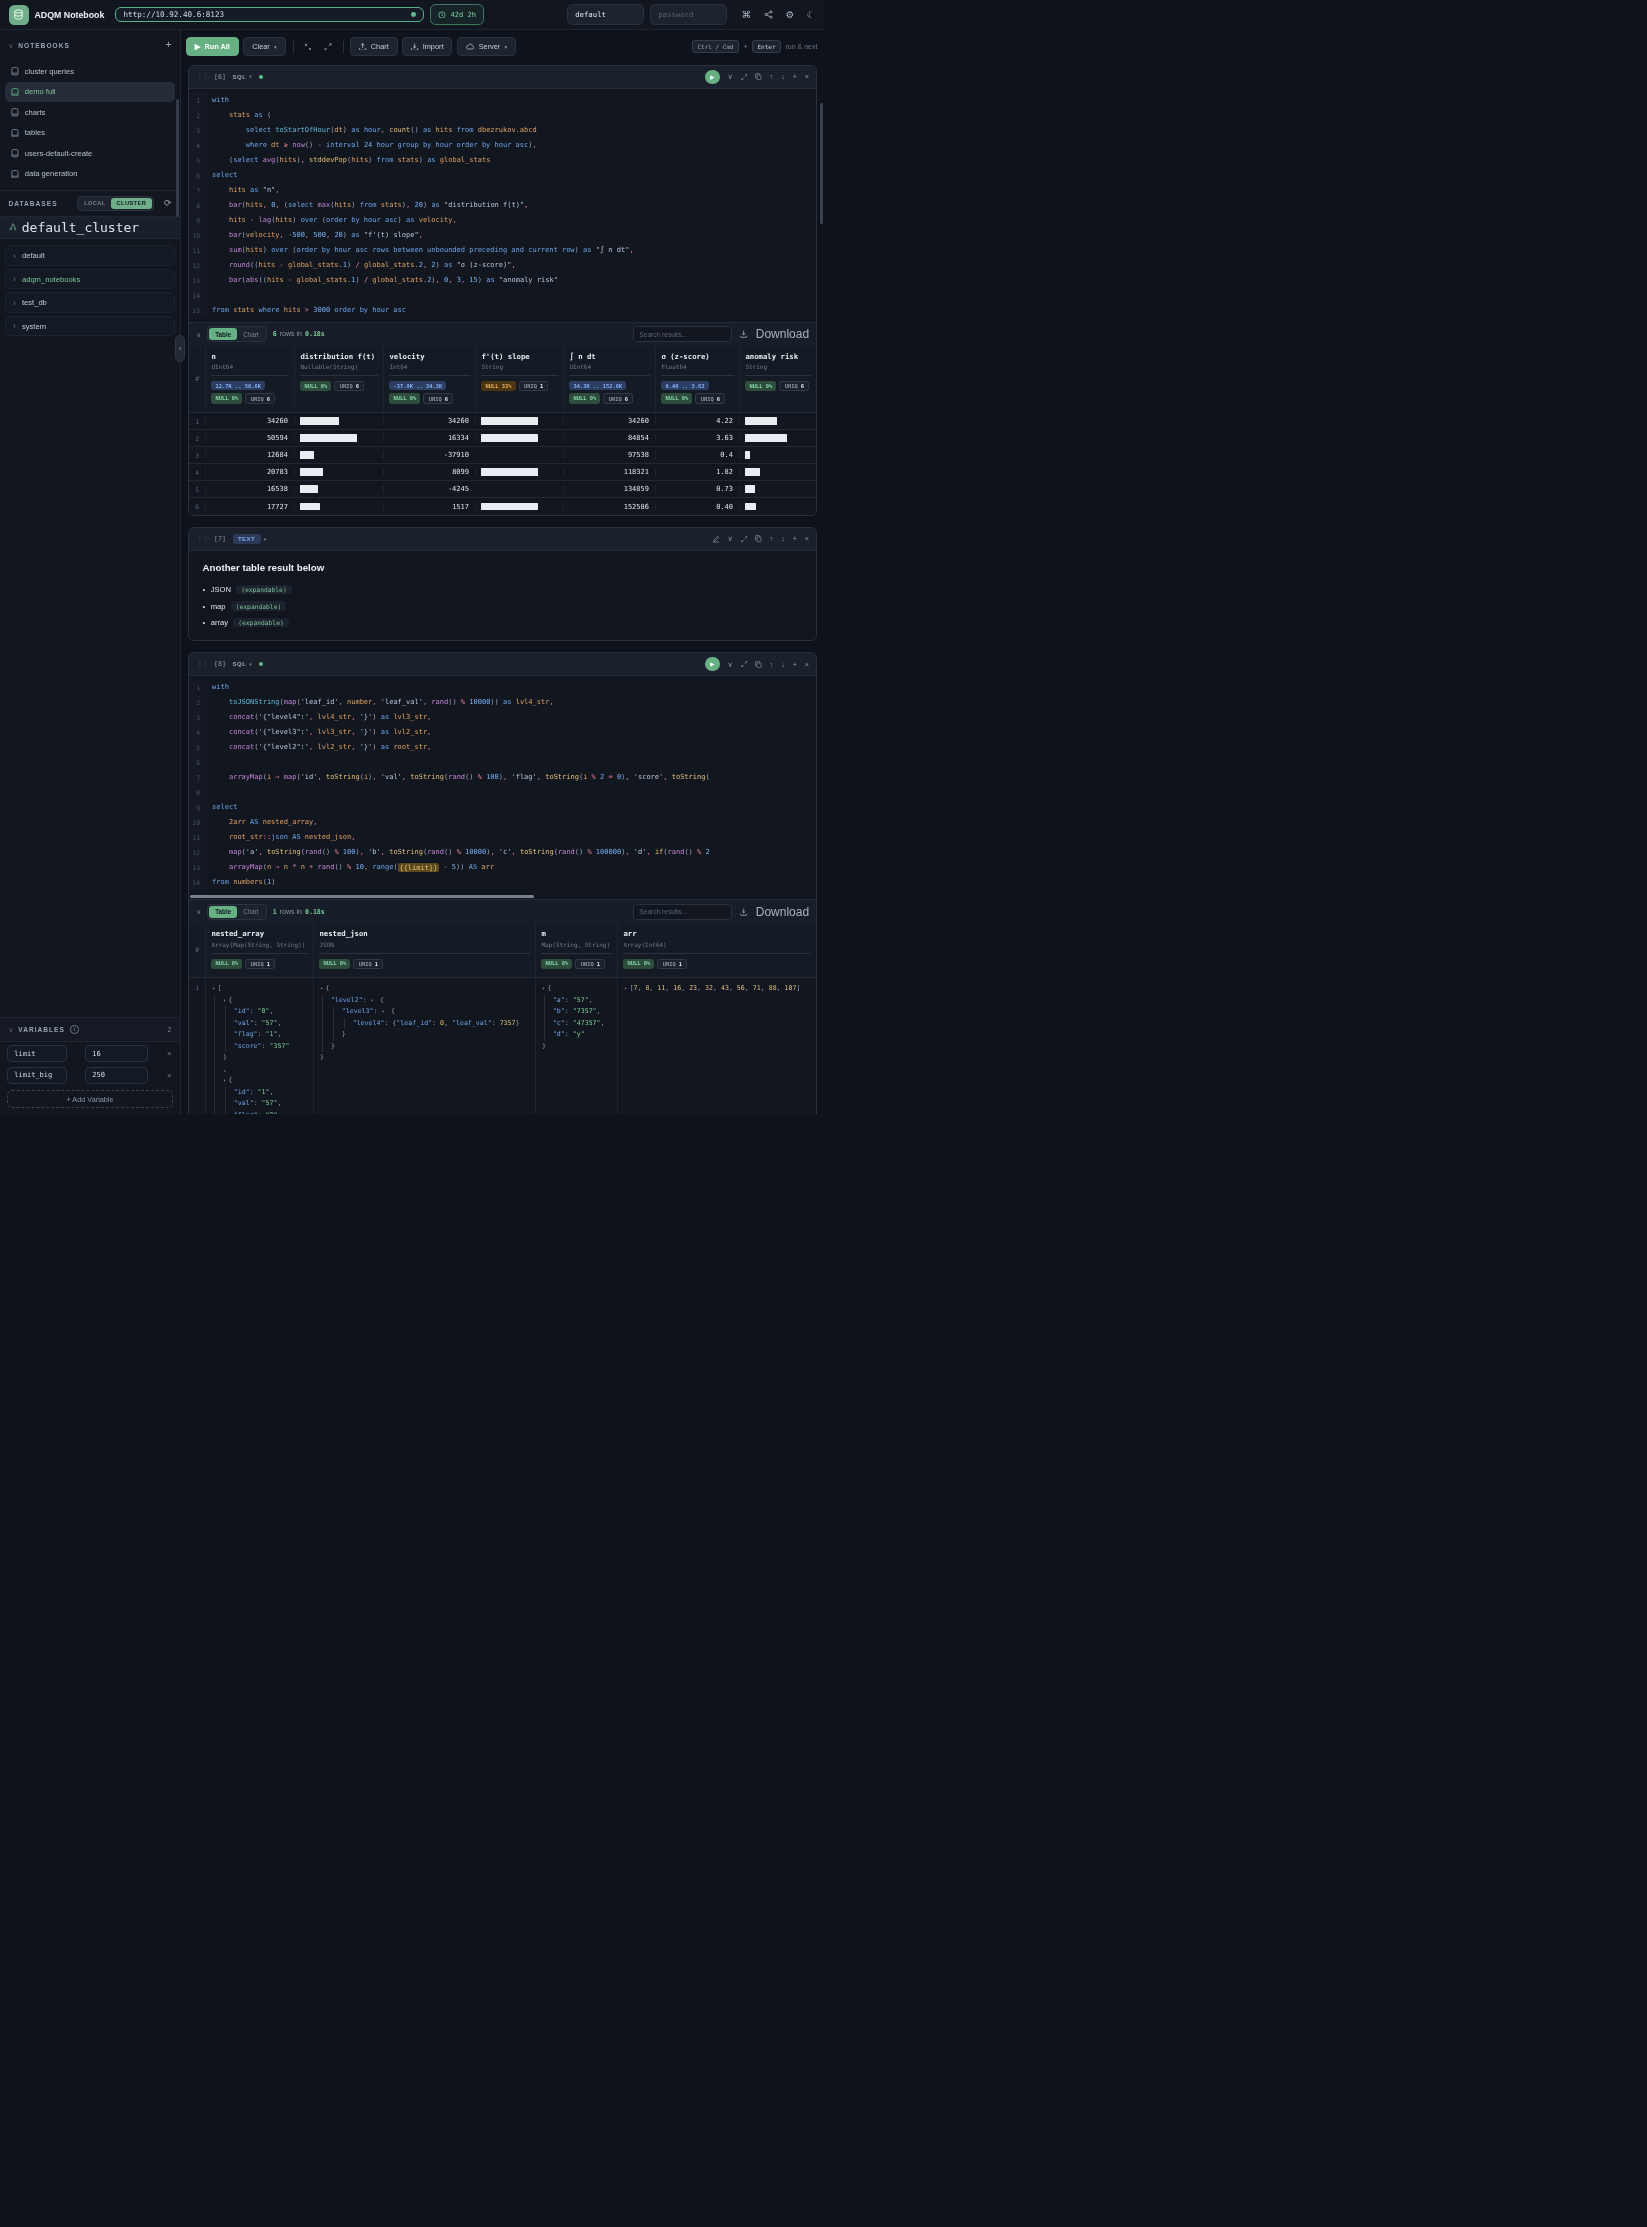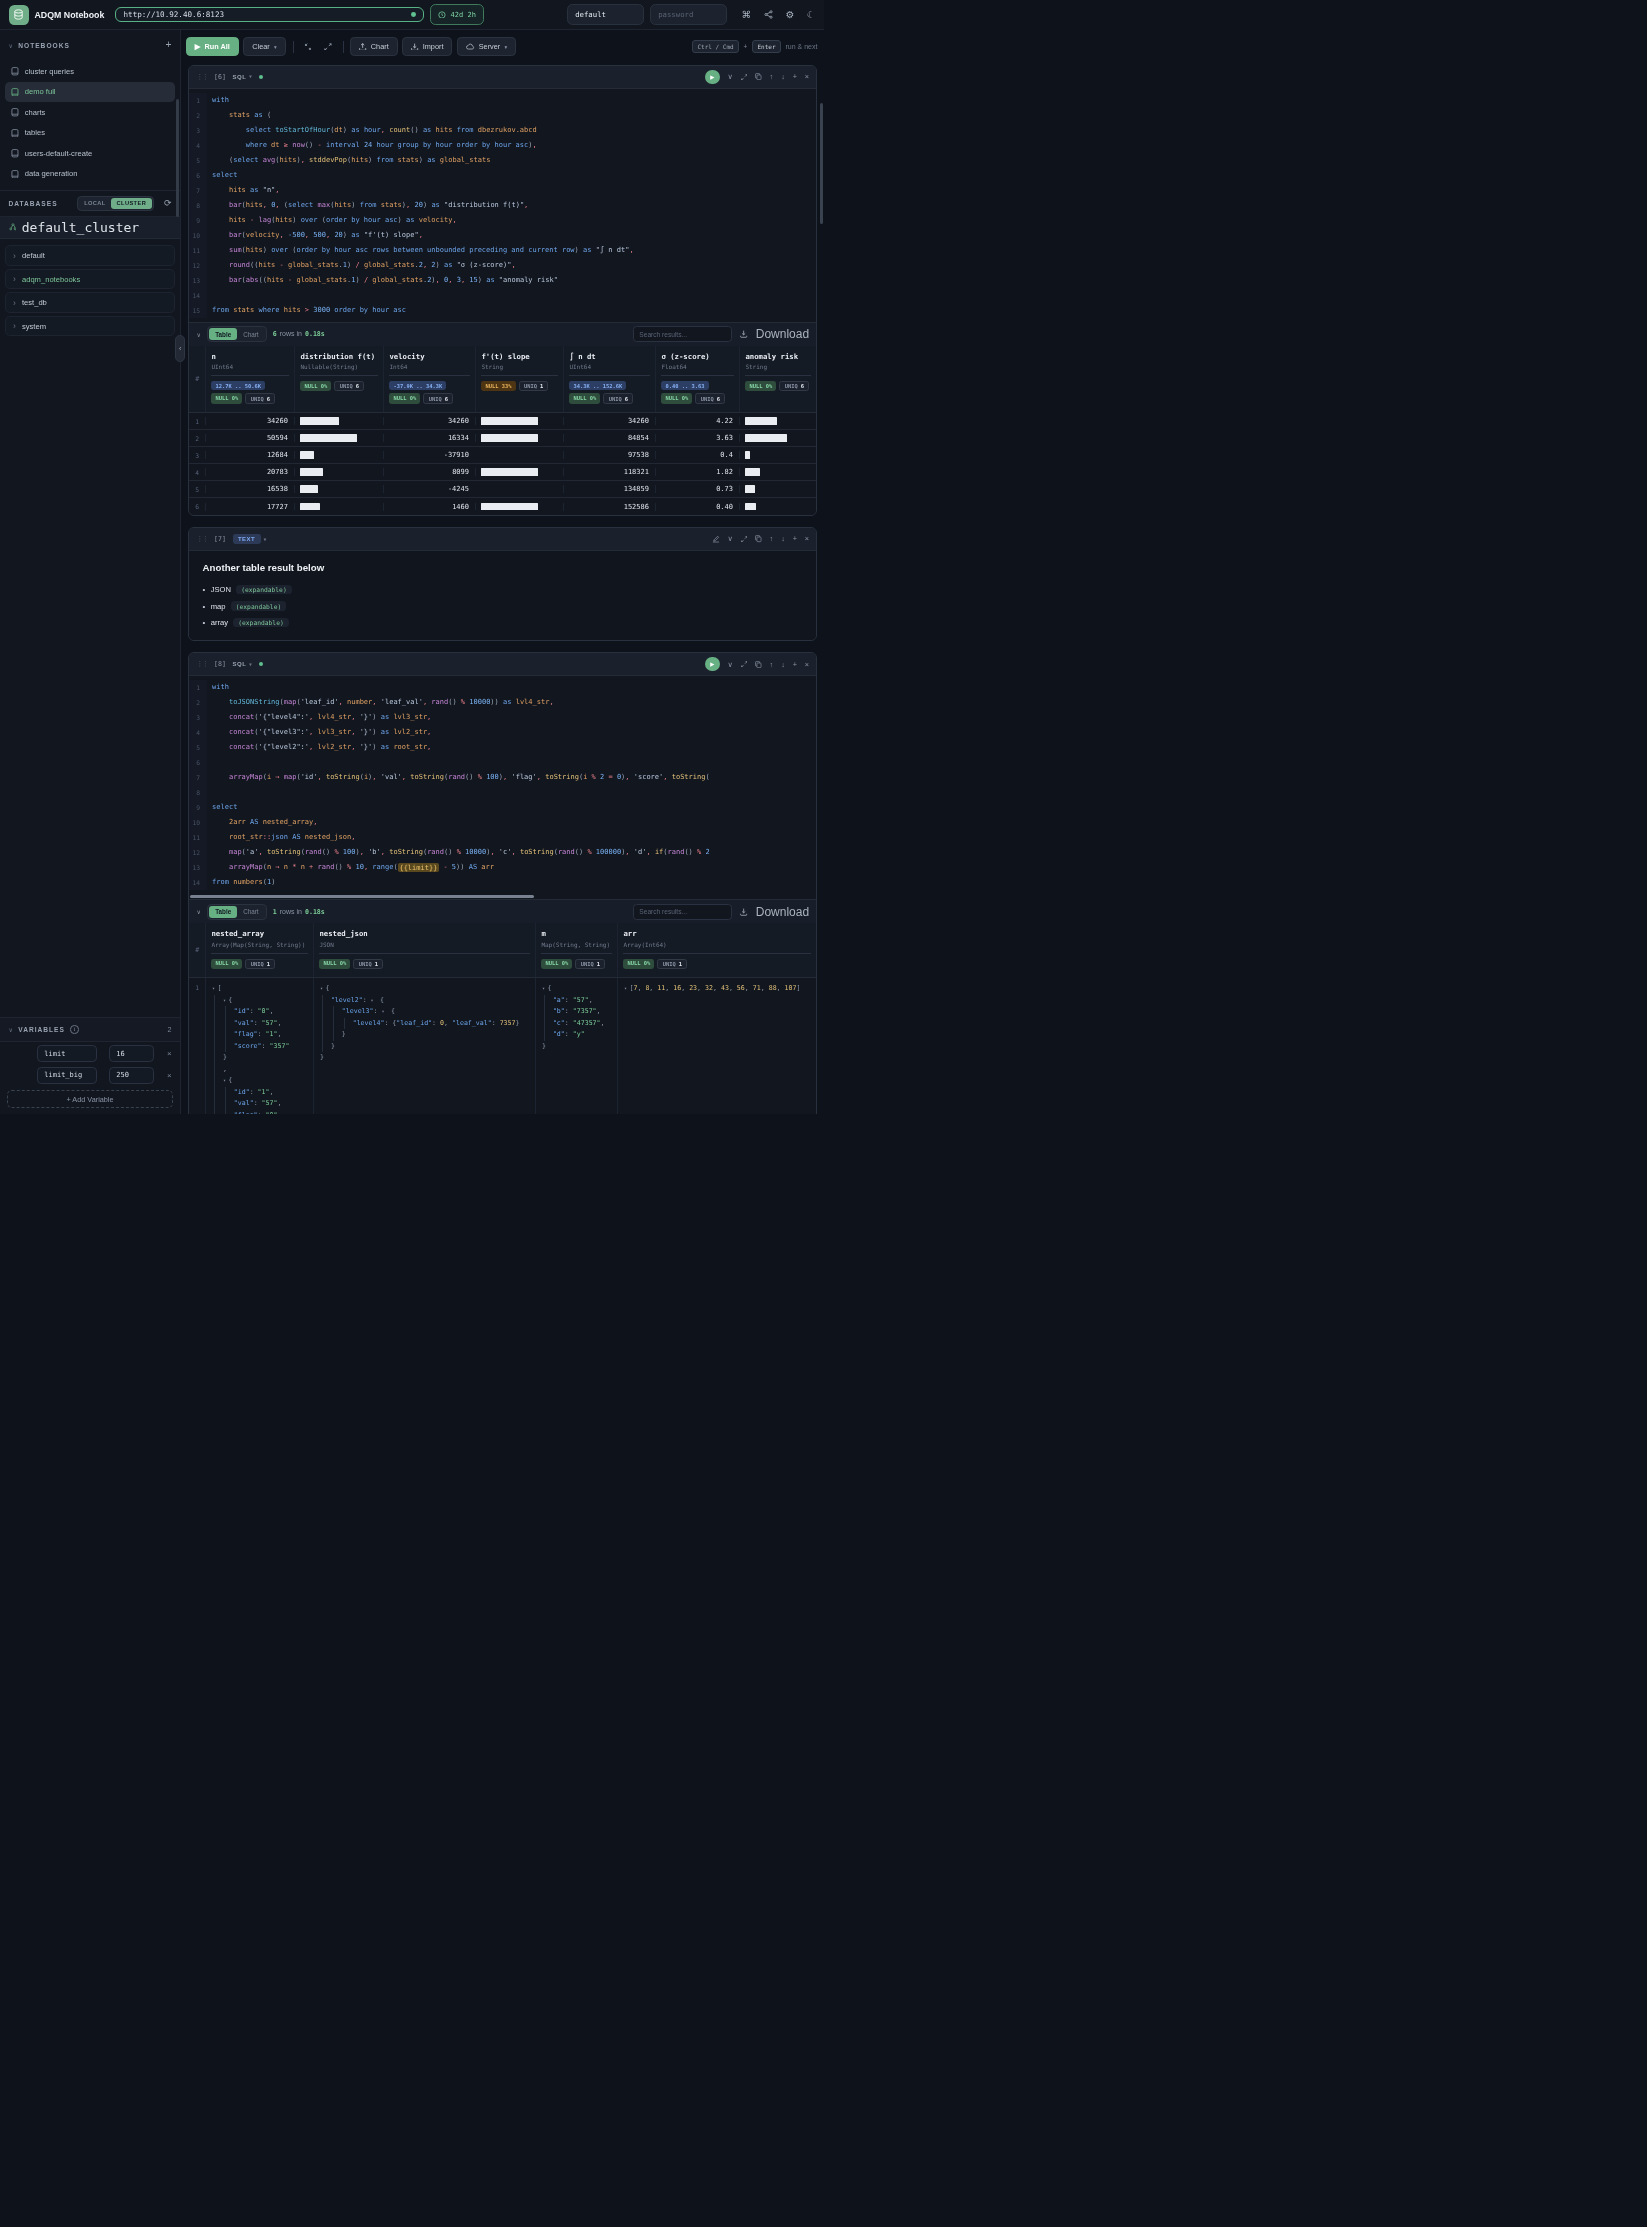--- a/index.html
+++ b/index.html
@@ -44,21 +44,21 @@
   .cluster-row .cname{font-family:"DejaVu Sans Mono",monospace;font-size:13px;color:#dfe4ea;}
   .db-tree{padding:3.6px 4.8px;}
   .db-item{height:20.5px;margin:3px 0;display:flex;align-items:center;gap:6px;padding:0 7.3px;background:#141a24;border:0.6px solid #1d2430;border-radius:4.8px;color:#c3cad4;font-size:7.6px;cursor:pointer;}
   .db-item .tchev{color:#6b7485;font-size:8.5px;}
   .db-item.accent{color:#7ec699;}
   .side-fill{flex:1;}
   .vars{border-top:0.6px solid #1f2530;}
   .vars-head{height:24px;display:flex;align-items:center;gap:5.4px;padding:0 8.5px;color:#9aa3b2;border-bottom:0.6px solid #1f2530;background:#141923;}
   .vars-count{margin-left:auto;color:#7b8495;font-size:7.3px;}
   .info-i{width:8.5px;height:8.5px;border:0.6px solid #6b7485;border-radius:50%;color:#8b94a5;font-size:5.4px;display:flex;align-items:center;justify-content:center;font-family:"DejaVu Serif",serif;font-style:italic;}
-  .var-row{display:flex;align-items:center;gap:12px;padding:3px 7.3px 1.2px;margin-left:30px;}
+  .var-row{display:flex;align-items:center;gap:18px;padding:3px 7.3px 1.2px;}
   .mini-input{height:17.5px;background:#141a24;border:0.6px solid #2a3140;border-radius:4.2px;display:flex;align-items:center;padding:0 6px;font-family:"DejaVu Sans Mono",monospace;font-size:7px;color:#d7dde6;}
   .var-name{width:60px;flex:0 0 auto;}
   .var-val{flex:1;}
   .var-x{color:#7b8495;font-size:7.9px;cursor:pointer;padding:0 1.2px;}
   .add-var{margin:4.8px 7.3px 6px;height:18px;border:0.9px dashed #39424f;border-radius:4.8px;display:flex;align-items:center;justify-content:center;color:#8b94a5;font-size:7.3px;cursor:pointer;}
   .side-scroll{position:absolute;right:1.2px;top:69px;width:3px;height:118px;border-radius:1.8px;background:#333b49;}
   .collapse-handle{position:absolute;right:-5.4px;top:305px;width:10.3px;height:26.6px;background:#232a36;border:0.6px solid #2e3643;border-radius:4.8px;display:flex;align-items:center;justify-content:center;color:#9aa3b2;font-size:7.3px;z-index:5;cursor:pointer;}
 
   
   .toolbar{height:33px;display:flex;align-items:center;padding:0 6.6px 0 4.8px;gap:4.8px;}
@@ -656,21 +656,21 @@
                 <div class="t1c7 td-bar">
                   <div class="cellbar" style="width: 10.3px;"></div>
                 </div>
               </div>
               <div class="trow">
                 <div class="t1c0 td-idx">6</div>
                 <div class="t1c1 td-num">17727</div>
                 <div class="t1c2 td-bar">
                   <div class="cellbar" style="width: 20px;"></div>
                 </div>
-                <div class="t1c3 td-num">1460</div>
+                <div class="t1c3 td-num">1517</div>
                 <div class="t1c4 td-bar">
                   <div class="cellbar" style="width: 57px;"></div>
                 </div>
                 <div class="t1c5 td-num">152586</div>
                 <div class="t1c6 td-num">0.40</div>
                 <div class="t1c7 td-bar">
                   <div class="cellbar" style="width: 11.7px;"></div>
                 </div>
               </div>
             </div>

